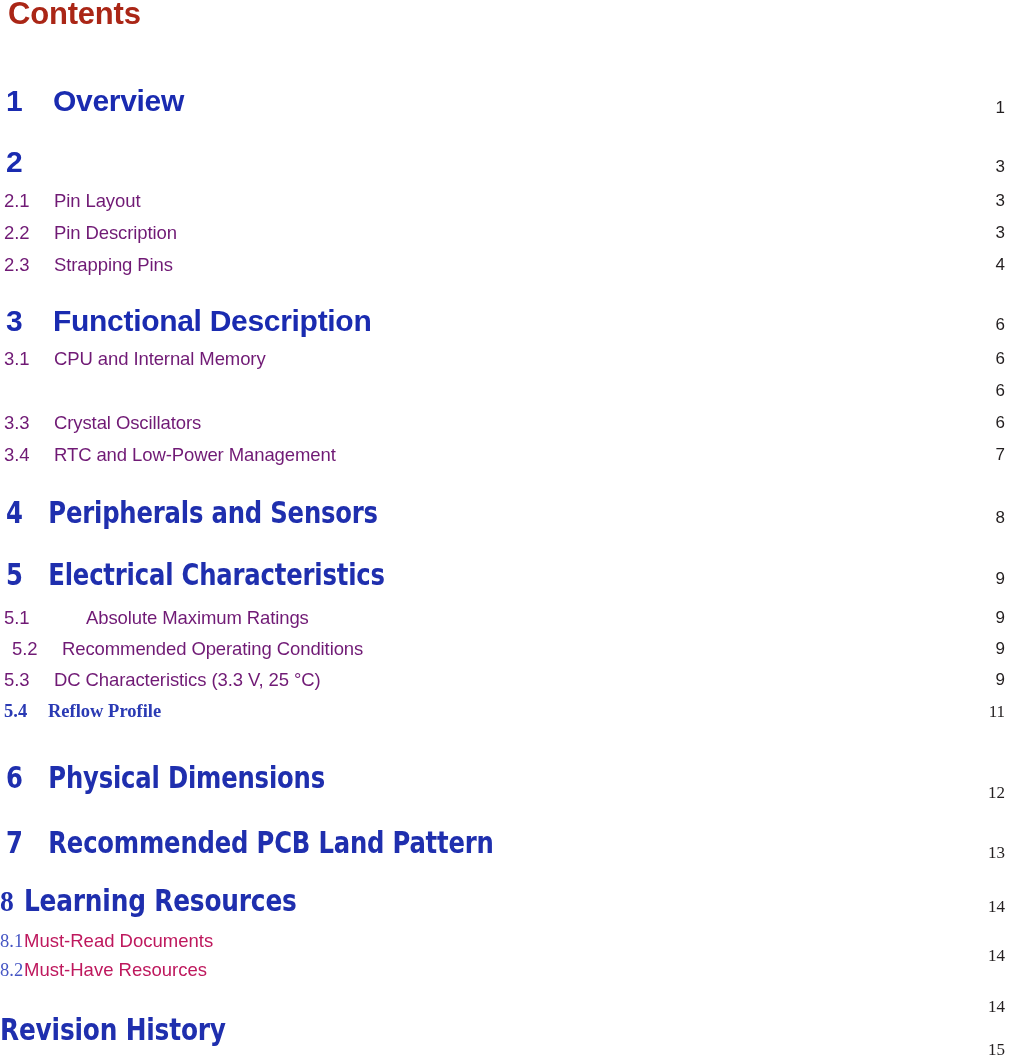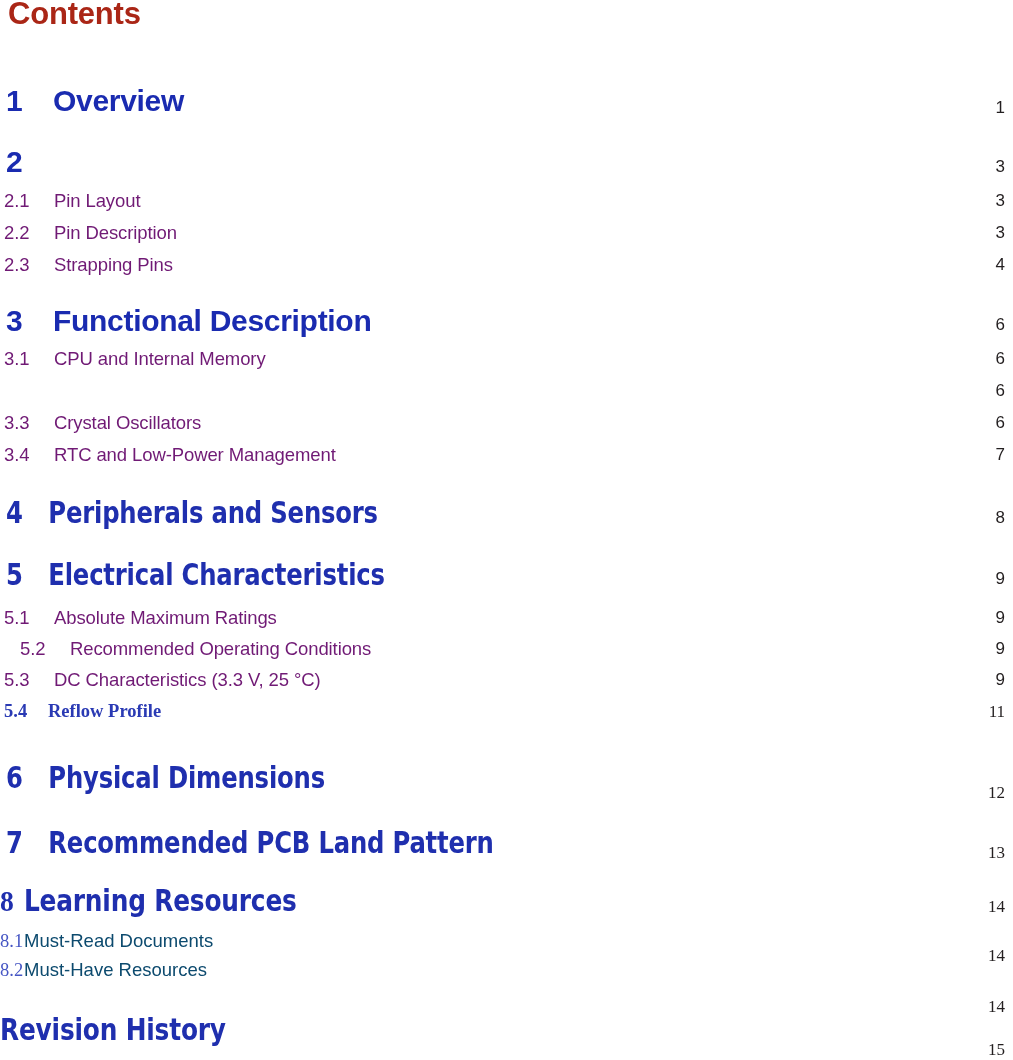--- a/index.html
+++ b/index.html
@@ -126,21 +126,21 @@
     color: #4656c4;
   }
   .lvl2-mixed .num {
     font-family: "Liberation Serif", serif;
     font-weight: normal;
     width: 24px;
   }
   .lvl2-mixed .label {
     font-family: "Liberation Sans", sans-serif;
     font-weight: normal;
-    color: #0c4a6e;
+    color: #be185d;
   }
 
   
   .pagenum {
     position: absolute;
     right: 8px;
     text-align: right;
     color: #231f20;
     white-space: nowrap;
   }
@@ -210,26 +210,26 @@
   <div class="entry lvl1-narrow" style="left:6px; top:495px;">
     <span class="num">4</span>
     <span class="label">Peripherals and Sensors</span>
   </div>
 
   <div class="entry lvl1-narrow" style="left:6px; top:557px;">
     <span class="num">5</span>
     <span class="label">Electrical Characteristics</span>
   </div>
 
-  <div class="entry lvl2" style="left:4px; top:607px;">
+  <div class="entry lvl2" style="left:4px; top:607px;gap:32px;">
     <span class="num">5.1</span>
     <span class="label">Absolute Maximum Ratings</span>
   </div>
 
-  <div class="entry lvl2" style="left:20px; top:638px;">
+  <div class="entry lvl2" style="left:12px; top:638px;">
     <span class="num">5.2</span>
     <span class="label">Recommended Operating Conditions</span>
   </div>
 
   <div class="entry lvl2" style="left:4px; top:669px;">
     <span class="num">5.3</span>
     <span class="label">DC Characteristics (3.3 V, 25 °C)</span>
   </div>
 
   <div class="entry lvl2-serif" style="left:4px; top:701px;">

